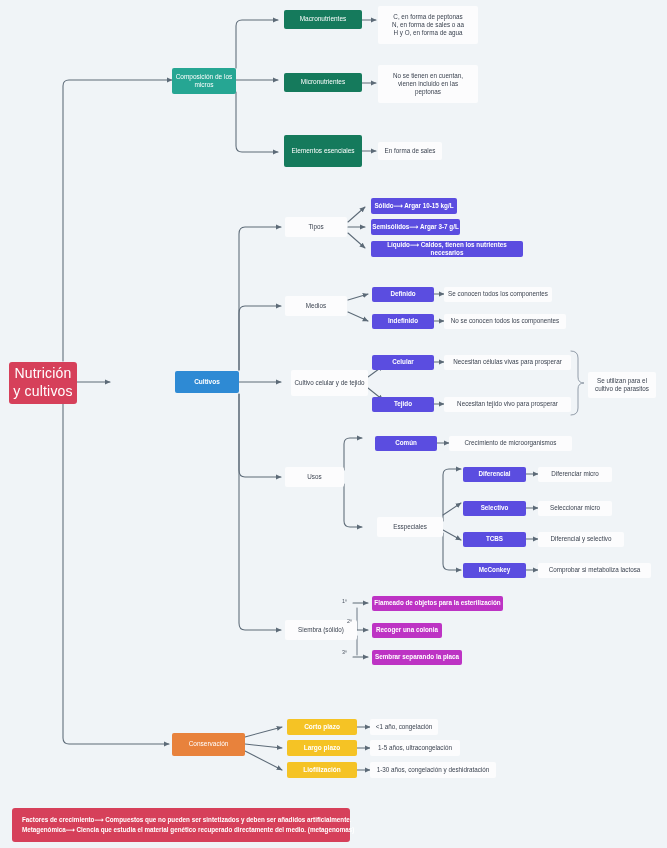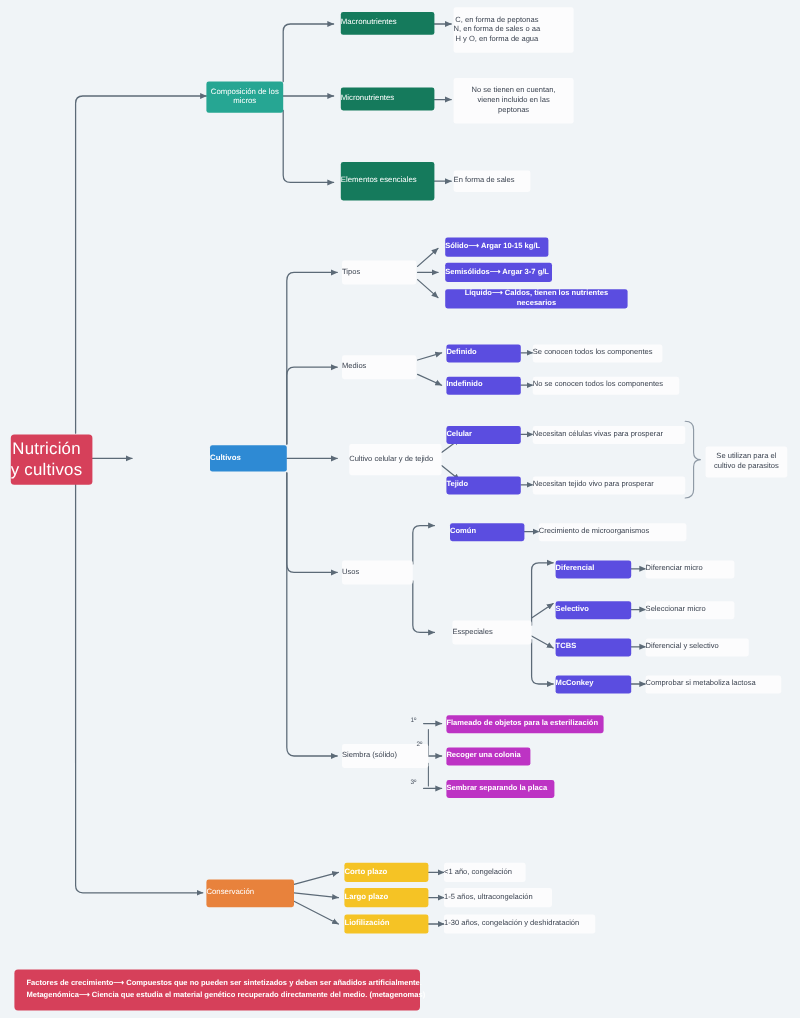--- a/index.html
+++ b/index.html
@@ -8,21 +8,21 @@
     background:#f0f4f7;
     font-family:"Liberation Sans", sans-serif;
     overflow:hidden;
     position:relative;
   }
   #canvas{position:absolute;inset:0;}
   svg.wires{position:absolute;left:0;top:0;width:667px;height:848px;pointer-events:none;}
   .node{
     position:absolute;
     box-sizing:border-box;
-    display:flex;align-items:center;
+    display:flex;align-items:center;justify-content:center;
     text-align:center;
     line-height:1.28;
     border-radius:2px;
     z-index:3;
   }
   
   .root{
     background:#d6405a;color:#ffffff;
     font-size:14px;font-weight:400;border-radius:3px;
     letter-spacing:.2px;

